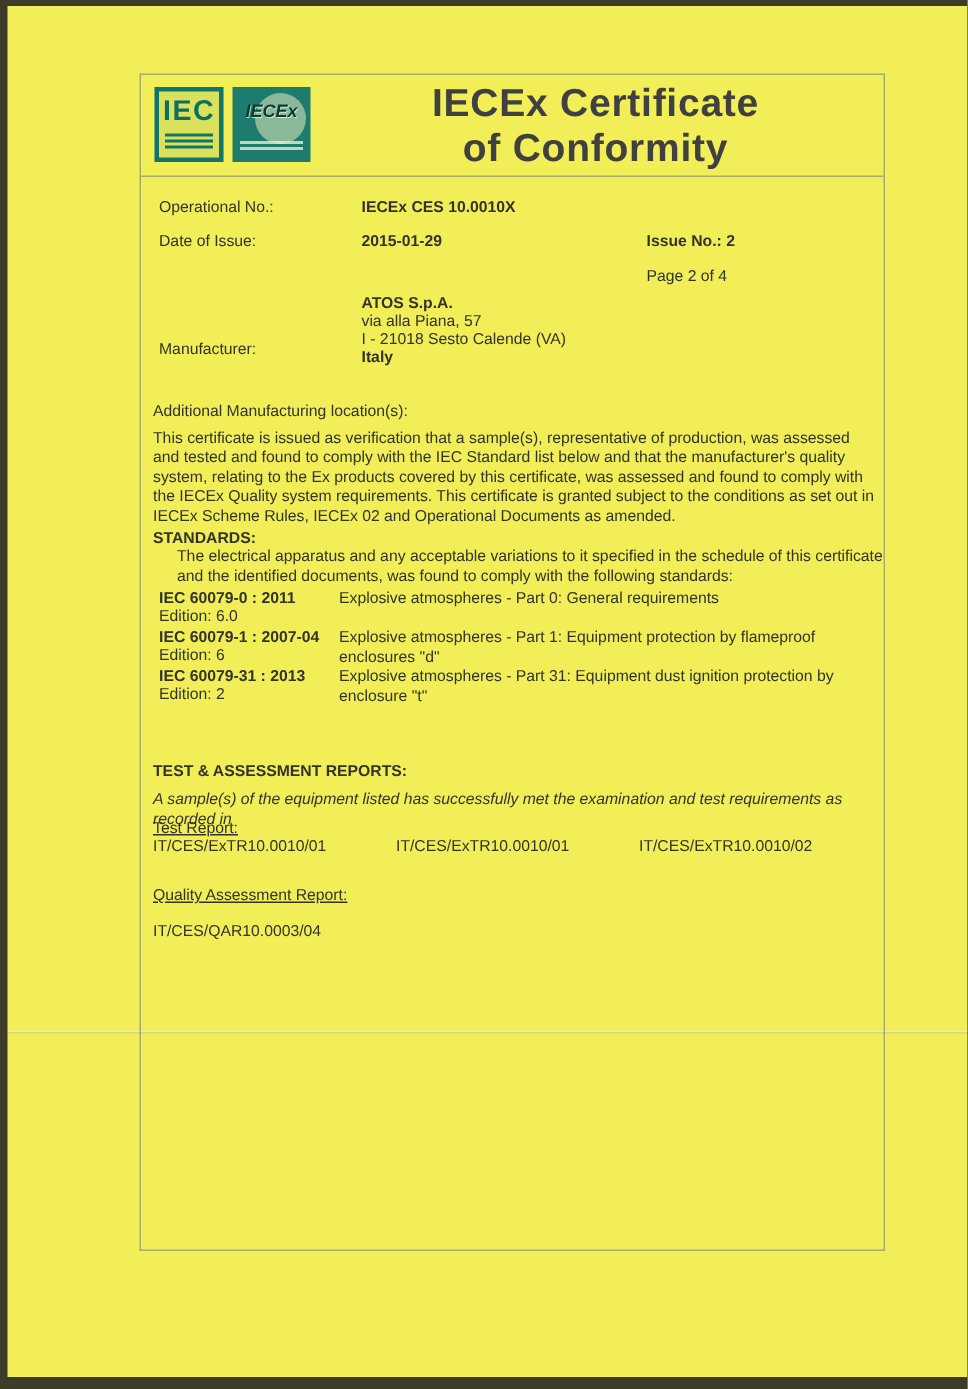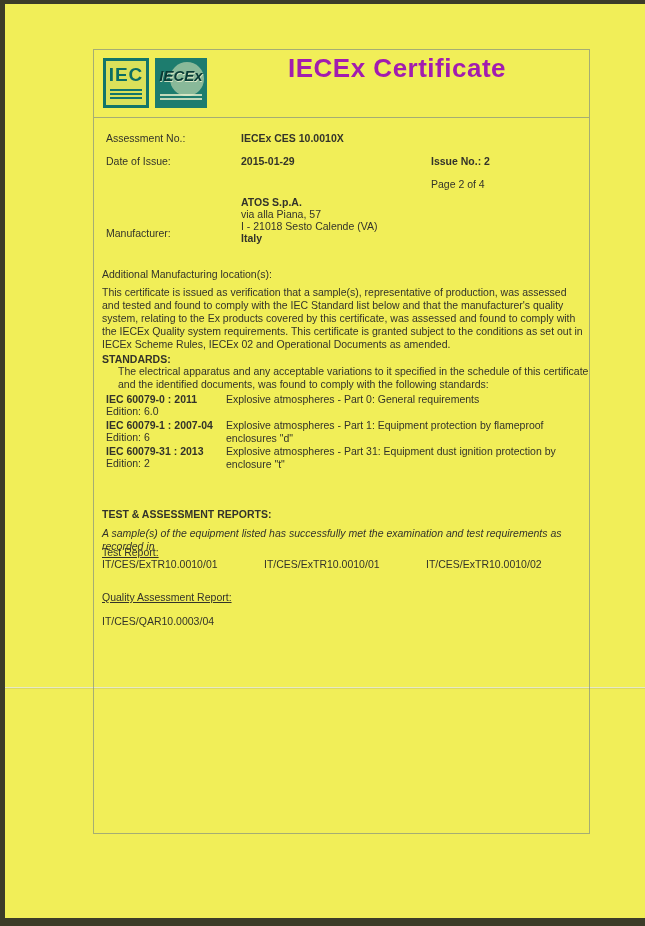--- a/index.html
+++ b/index.html
@@ -23,21 +23,21 @@
     position:absolute; left:93px; top:49px; width:495px; height:783px;
     border:1px solid rgba(115,130,135,0.6);
   }
   .doc-header {
     position:absolute; left:0; top:0; width:100%; height:67px;
     border-bottom:1px solid rgba(115,130,135,0.6);
   }
   .title {
     position:absolute; left:115px; right:4px; top:3px;
     text-align:center; font-size:26px; font-weight:bold;
-    color:#a21caf; line-height:30px; letter-spacing:0.5px;
+    color:#404040; line-height:30px; letter-spacing:0.5px;
   }
 
   
   .logo-iec {
     position:absolute; left:9px; top:8px; width:46px; height:50px;
     border:3px solid #12756a; background:rgba(18,117,106,0.10);
     box-sizing:border-box; text-align:center;
   }
   .logo-iec .iec-text {
     font-size:19px; font-weight:bold; color:#0c6f63; line-height:24px;
@@ -47,21 +47,21 @@
   .logo-lines div { height:2px; background:#12756a; margin-bottom:2px; }
   .logo-iecex {
     position:absolute; left:61px; top:8px; width:52px; height:50px;
     background:#1d7c6e; box-sizing:border-box; overflow:hidden; text-align:center;
   }
   .globe {
     position:absolute; right:3px; top:4px; width:34px; height:34px;
     border-radius:50%; background:rgba(225,235,190,0.55);
   }
   .iecex-text {
-    position:relative; font-size:15px; font-weight:bold; font-style:italic;
+    position:relative; font-size:12px; font-weight:bold; font-style:italic;
     color:#073b35; margin-top:9px; text-shadow:0.5px 0.5px 0 rgba(240,245,210,0.8);
   }
   .iecex-lines { position:absolute; left:5px; right:5px; bottom:6px; }
   .iecex-lines div { height:2px; background:rgba(235,240,205,0.8); margin-bottom:2px; }
 
   .t { position:absolute; font-size:10.5px; line-height:13px; }
   .b { font-weight:bold; }
   .i { font-style:italic; }
   .u { text-decoration:underline; }
   .center { text-align:center; }
@@ -89,24 +89,25 @@
       <div class="logo-iecex">
         <div class="globe"></div>
         <div class="iecex-text">IECEx</div>
         <div class="iecex-lines">
             <div></div>
             <div></div>
           </div>
       </div>
       <div class="title">
         <div>IECEx Certificate</div>
+        <div>of Conformity</div>
       </div>
     </div>
 
-    <div class="t" style="left:12px; top:82px;">Assessment No.:</div>
+    <div class="t" style="left:12px; top:82px;">Operational No.:</div>
     <div class="t b" style="left:147px; top:82px;">IECEx CES 10.0010X</div>
 
     <div class="t" style="left:12px; top:105px;">Date of Issue:</div>
     <div class="t b" style="left:147px; top:105px;">2015-01-29</div>
     <div class="t b" style="left:337px; top:105px;">Issue No.: 2</div>
 
     <div class="t" style="left:337px; top:128px;">Page 2 of 4</div>
 
     <div class="t" style="left:12px; top:146px;margin-top:31px;">Manufacturer:</div>
     <div class="t b" style="left:147px; top:146px;">ATOS S.p.A.</div>

